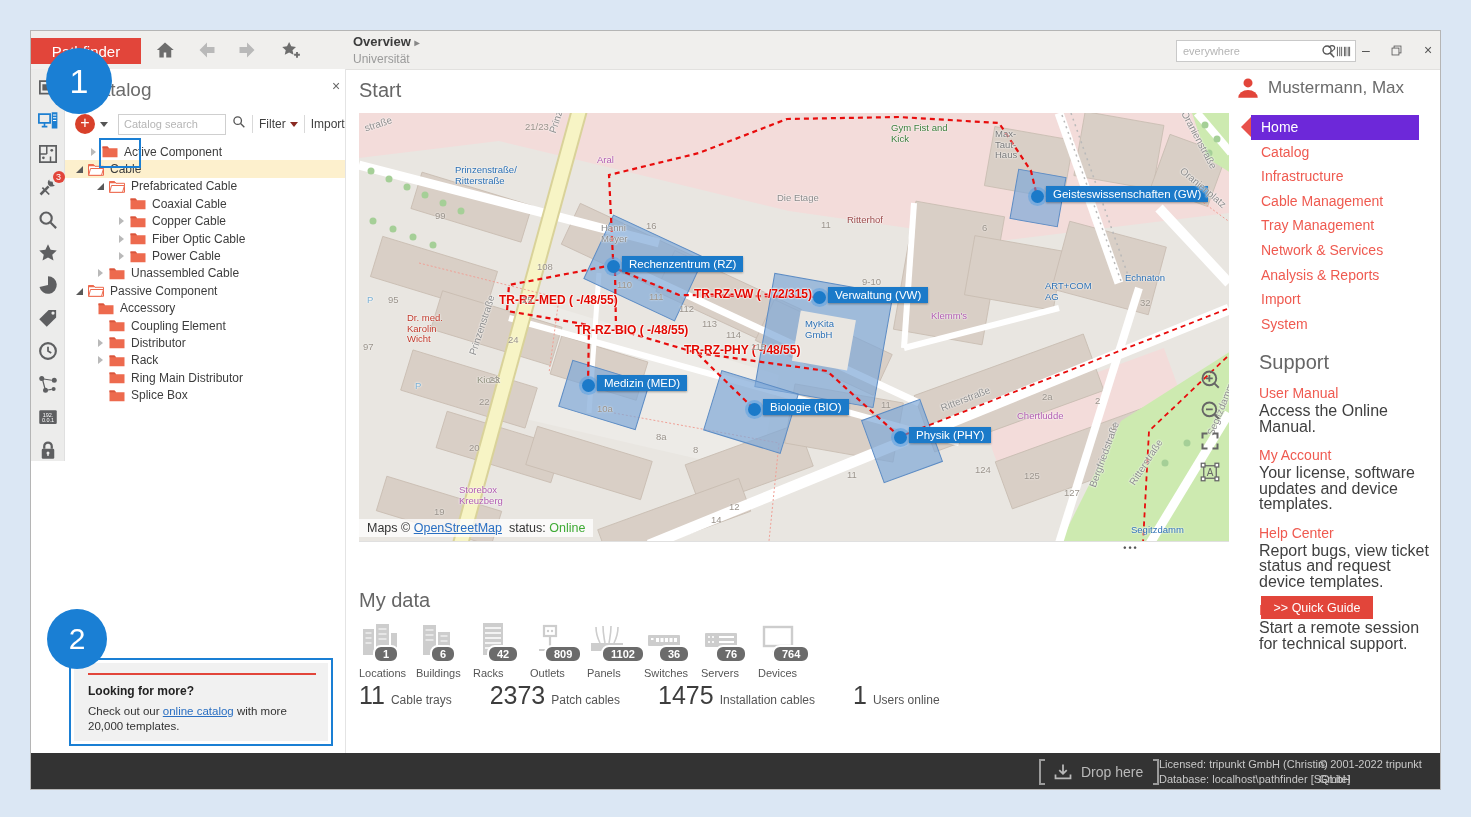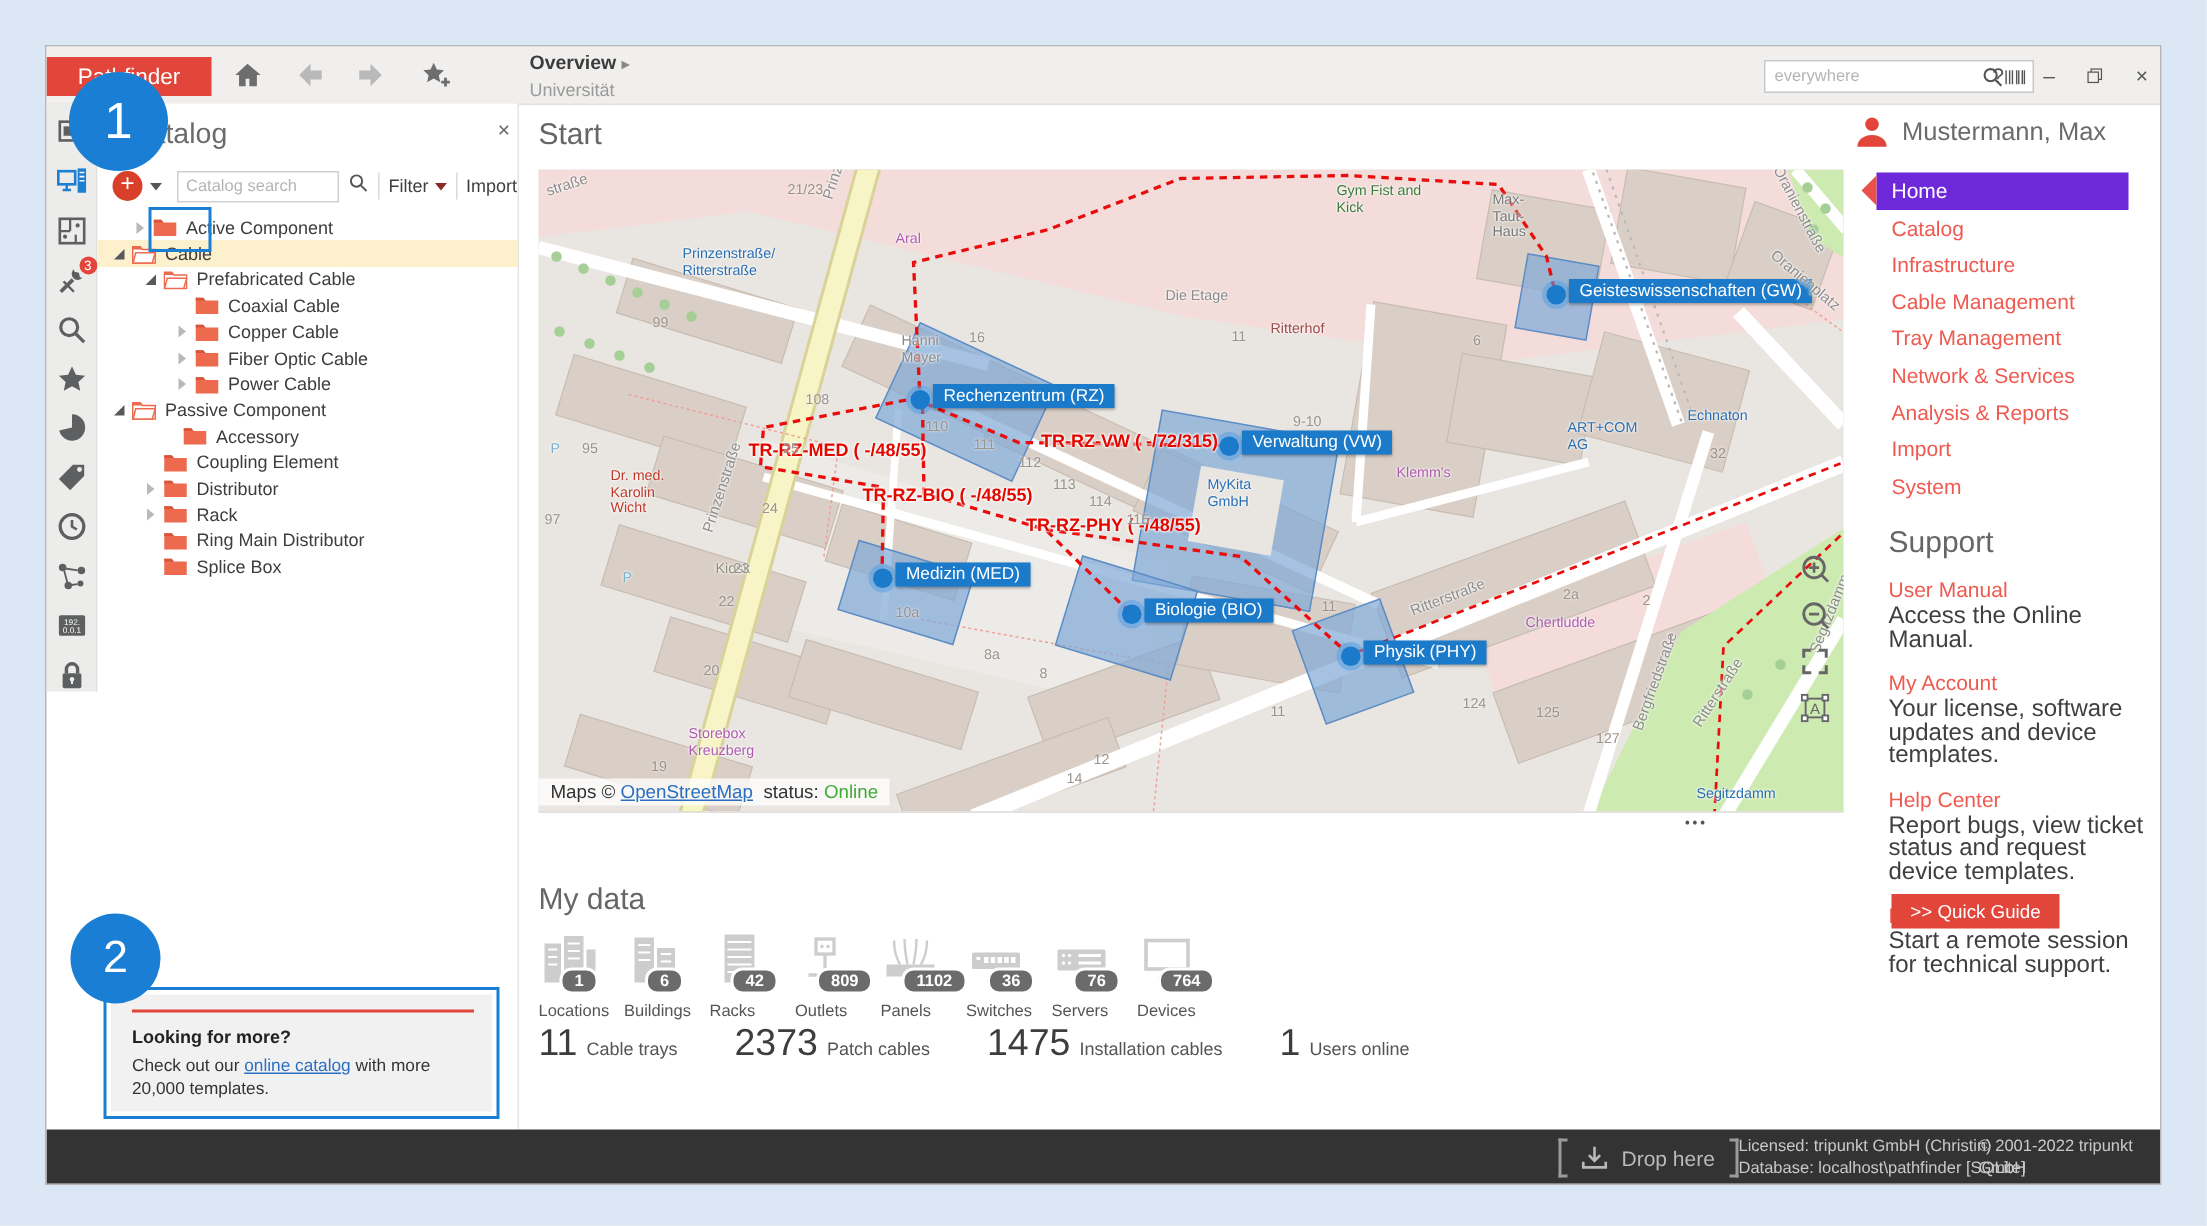--- a/index.html
+++ b/index.html
@@ -348,32 +348,42 @@
         <div class="tree-row" style="padding-left: 52px;">
           <div class="exp closed"></div>
           <div class="folder">
             <svg viewBox="0 0 16 13" width="16" height="13">
               <path d="M.5 1.5h5l1.5 1.8h8.5v9H.5z" fill="#ed6a4e"></path>
               <path d="M.5 1.5h5l1.5 1.8H.5z" fill="#d8553c"></path>
             </svg>
           </div>
           <div>Power Cable</div>
         </div>
+        <div class="tree-row" style="padding-left: 31px;">
+          <div class="exp closed"></div>
+          <div class="folder">
+            <svg viewBox="0 0 16 13" width="16" height="13">
+              <path d="M.5 1.5h5l1.5 1.8h8.5v9H.5z" fill="#ed6a4e"></path>
+              <path d="M.5 1.5h5l1.5 1.8H.5z" fill="#d8553c"></path>
+            </svg>
+          </div>
+          <div>Unassembled Cable</div>
+        </div>
         <div class="tree-row" style="padding-left: 10px;">
           <div class="exp open"></div>
           <div class="folder">
             <svg viewBox="0 0 16 13" width="16" height="13">
               <path d="M.5 1.5h5l1.5 1.8h8.5v9H.5z" fill="#fff" stroke="#ed6a4e"></path>
               <path d="M.5 1.5h5l1.5 1.8H.5z" fill="#ed6a4e"></path>
               <path d="M2.5 5.5h13l-2 6.8H.7z" fill="#fff" stroke="#ed6a4e"></path>
             </svg>
           </div>
           <div>Passive Component</div>
         </div>
-        <div class="tree-row" style="padding-left: 44px; text-align: right;">
+        <div class="tree-row" style="padding-left: 20px; text-align: right;">
           <div class="exp"></div>
           <div class="folder">
             <svg viewBox="0 0 16 13" width="16" height="13">
               <path d="M.5 1.5h5l1.5 1.8h8.5v9H.5z" fill="#ed6a4e"></path>
               <path d="M.5 1.5h5l1.5 1.8H.5z" fill="#d8553c"></path>
             </svg>
           </div>
           <div>Accessory</div>
         </div>
         <div class="tree-row" style="padding-left: 31px;">

